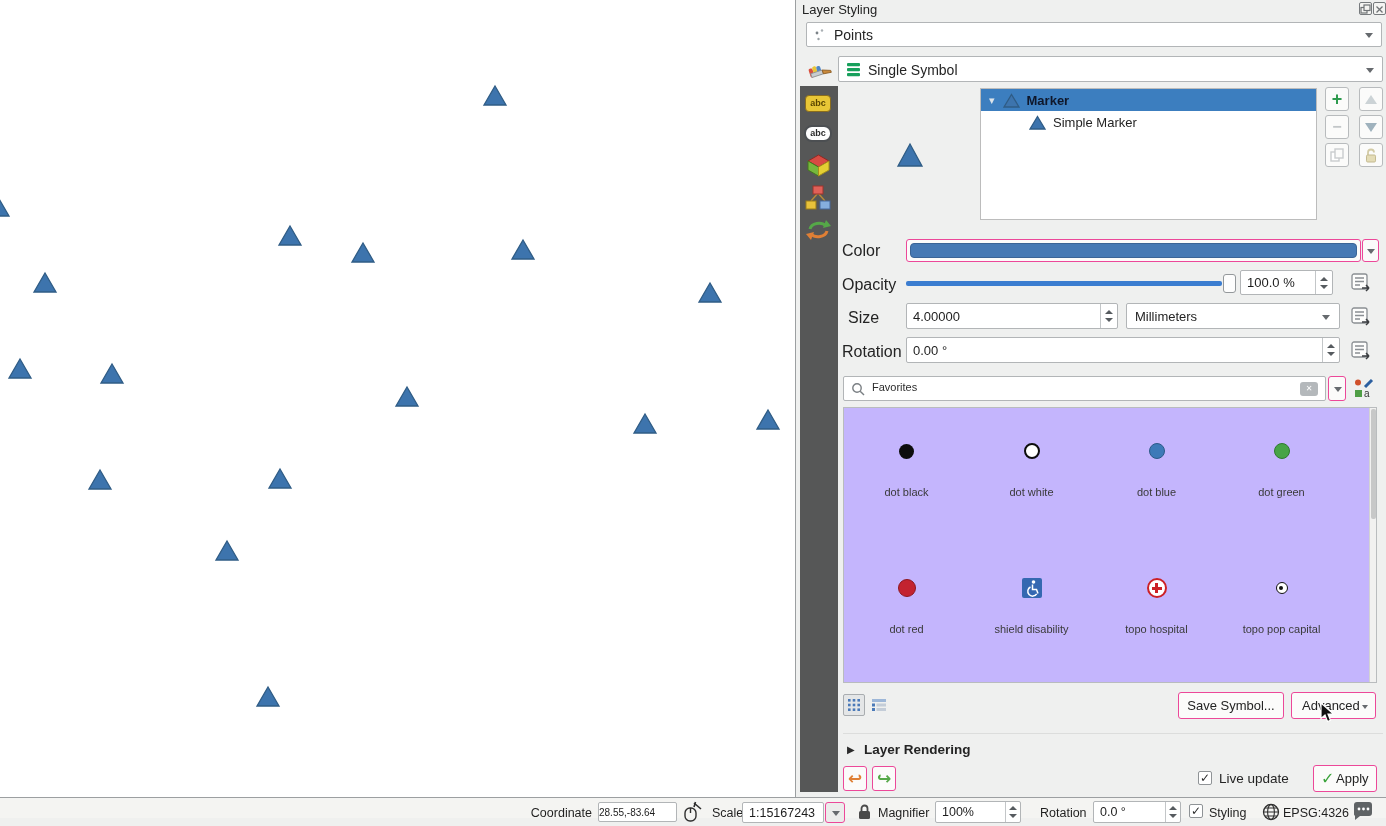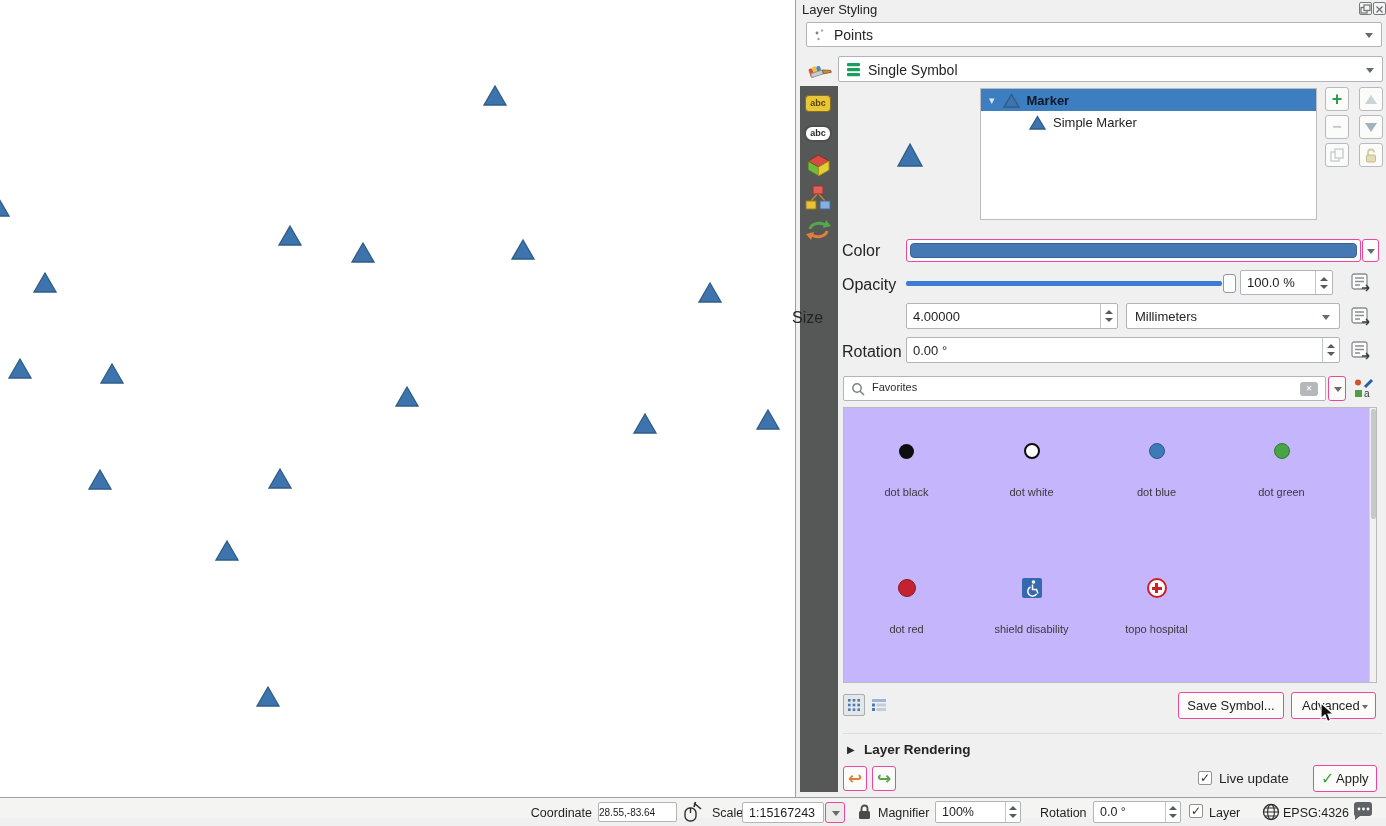--- a/index.html
+++ b/index.html
@@ -192,21 +192,21 @@
         <span class="tri-up"></span>
         <span class="tri-dn"></span>
       </div>
   </div>
   <svg class="abs" style="left:1350px;top:272px;" width="22" height="22" viewBox="0 0 22 22">
     <rect x="2" y="2" width="15" height="15" rx="2" fill="#fdfdfc" stroke="#8a8f93" stroke-width="1.3"></rect>
     <path d="M5 6 h9 M5 9.5 h9 M5 13 h5" stroke="#8a8f93" stroke-width="1.3"></path>
     <path d="M12 16 h7 M19 16 l-3 -3 M19 16 l-3 3" stroke="#3b3e41" stroke-width="1.5" fill="none"></path>
   </svg>
 
-  <span class="abs rowlbl" style="left:792px;top:309px;">Size</span>
+  <span class="abs rowlbl" style="left:848px;top:309px;">Size</span>
   <div class="abs field" style="left:906px;top:303px;width:212px;height:26px;">
     <input class="val" readonly="" value="4.00000" style="">
     <div class="spin-seg">
         <span class="tri-up"></span>
         <span class="tri-dn"></span>
       </div>
   </div>
   <div class="abs field" style="left:1126px;top:303px;width:214px;height:26px;">
     <span class="abs" style="left:8px;top:5px;">Millimeters</span>
     <span class="abs combo-arrow" style="right:9px;top:11px;"></span>
@@ -297,20 +297,28 @@
       <div class="symlabel">shield disability</div>
     </div>
     <div class="symcell" style="left:250px;top:145px;">
       <div class="symicon">
         <div class="circle" style="width:20px;height:20px;background:#fff;border:2px solid #cc2026;position:relative;">
           <div style="position:absolute;left:3px;top:6.5px;width:10px;height:3px;background:#cc2026;"></div>
           <div style="position:absolute;left:6.5px;top:3px;width:3px;height:10px;background:#cc2026;"></div>
         </div>
       </div>
       <div class="symlabel">topo hospital</div>
+    </div>
+    <div class="symcell" style="left:375px;top:145px;">
+      <div class="symicon">
+        <div class="circle" style="width:12px;height:12px;background:#fff;border:1.5px solid #111;position:relative;">
+          <div class="circle" style="position:absolute;left:2.5px;top:2.5px;width:4px;height:4px;background:#111;"></div>
+        </div>
+      </div>
+      <div class="symlabel">topo pop capital</div>
     </div>
   </div>
 
   <div class="abs" style="left:843px;top:694px;width:22px;height:22px;background:#e4e6e7;border:1px solid #a9adb0;border-radius:2px;display:flex;align-items:center;justify-content:center;">
     <svg width="12" height="12" viewBox="0 0 12 12">
       <g fill="#4b7ab8">
           <rect x="0" y="0" width="2.6" height="2.6"></rect>
           <rect x="4.7" y="0" width="2.6" height="2.6"></rect>
           <rect x="9.4" y="0" width="2.6" height="2.6"></rect>
           <rect x="0" y="4.7" width="2.6" height="2.6"></rect>
@@ -390,21 +398,21 @@
     <div class="abs field" style="left:1093px;top:3px;width:88px;height:22px;">
       <input class="val" readonly="" style="font-size: 12.5px;" value="0.0 °">
       <div class="spin-seg" style="width:15px;">
           <span class="tri-up"></span>
           <span class="tri-dn"></span>
         </div>
     </div>
     <div class="abs checkbox" style="left:1189px;top:6px;">
         <span>✓</span>
       </div>
-    <span class="sb-lbl" style="left:1209px;">Layer</span>
+    <span class="sb-lbl" style="left:1209px;">Styling</span>
     <svg class="abs" style="left:1262px;top:5px;" width="18" height="18" viewBox="0 0 18 18">
       <circle cx="9" cy="9" r="7.5" fill="none" stroke="#2f2f2f" stroke-width="1.3"></circle>
       <ellipse cx="9" cy="9" rx="3.4" ry="7.5" fill="none" stroke="#2f2f2f" stroke-width="1.1"></ellipse>
       <path d="M1.5 9 H16.5 M3 5 H15 M3 13 H15" stroke="#2f2f2f" stroke-width="1.1"></path>
     </svg>
     <span class="sb-lbl" style="left:1283px;">EPSG:4326</span>
     <svg class="abs" style="left:1352px;top:4px;" width="22" height="20" viewBox="0 0 22 20">
       <path d="M2 3 a3 3 0 0 1 3 -3 h12 a3 3 0 0 1 3 3 v8 a3 3 0 0 1 -3 3 h-9 l-5 4 v-4 a3 3 0 0 1 -1 -3 z" fill="#5f6365"></path>
       <circle cx="7" cy="7" r="1.4" fill="#fff"></circle>
         <circle cx="11.5" cy="7" r="1.4" fill="#fff"></circle>

